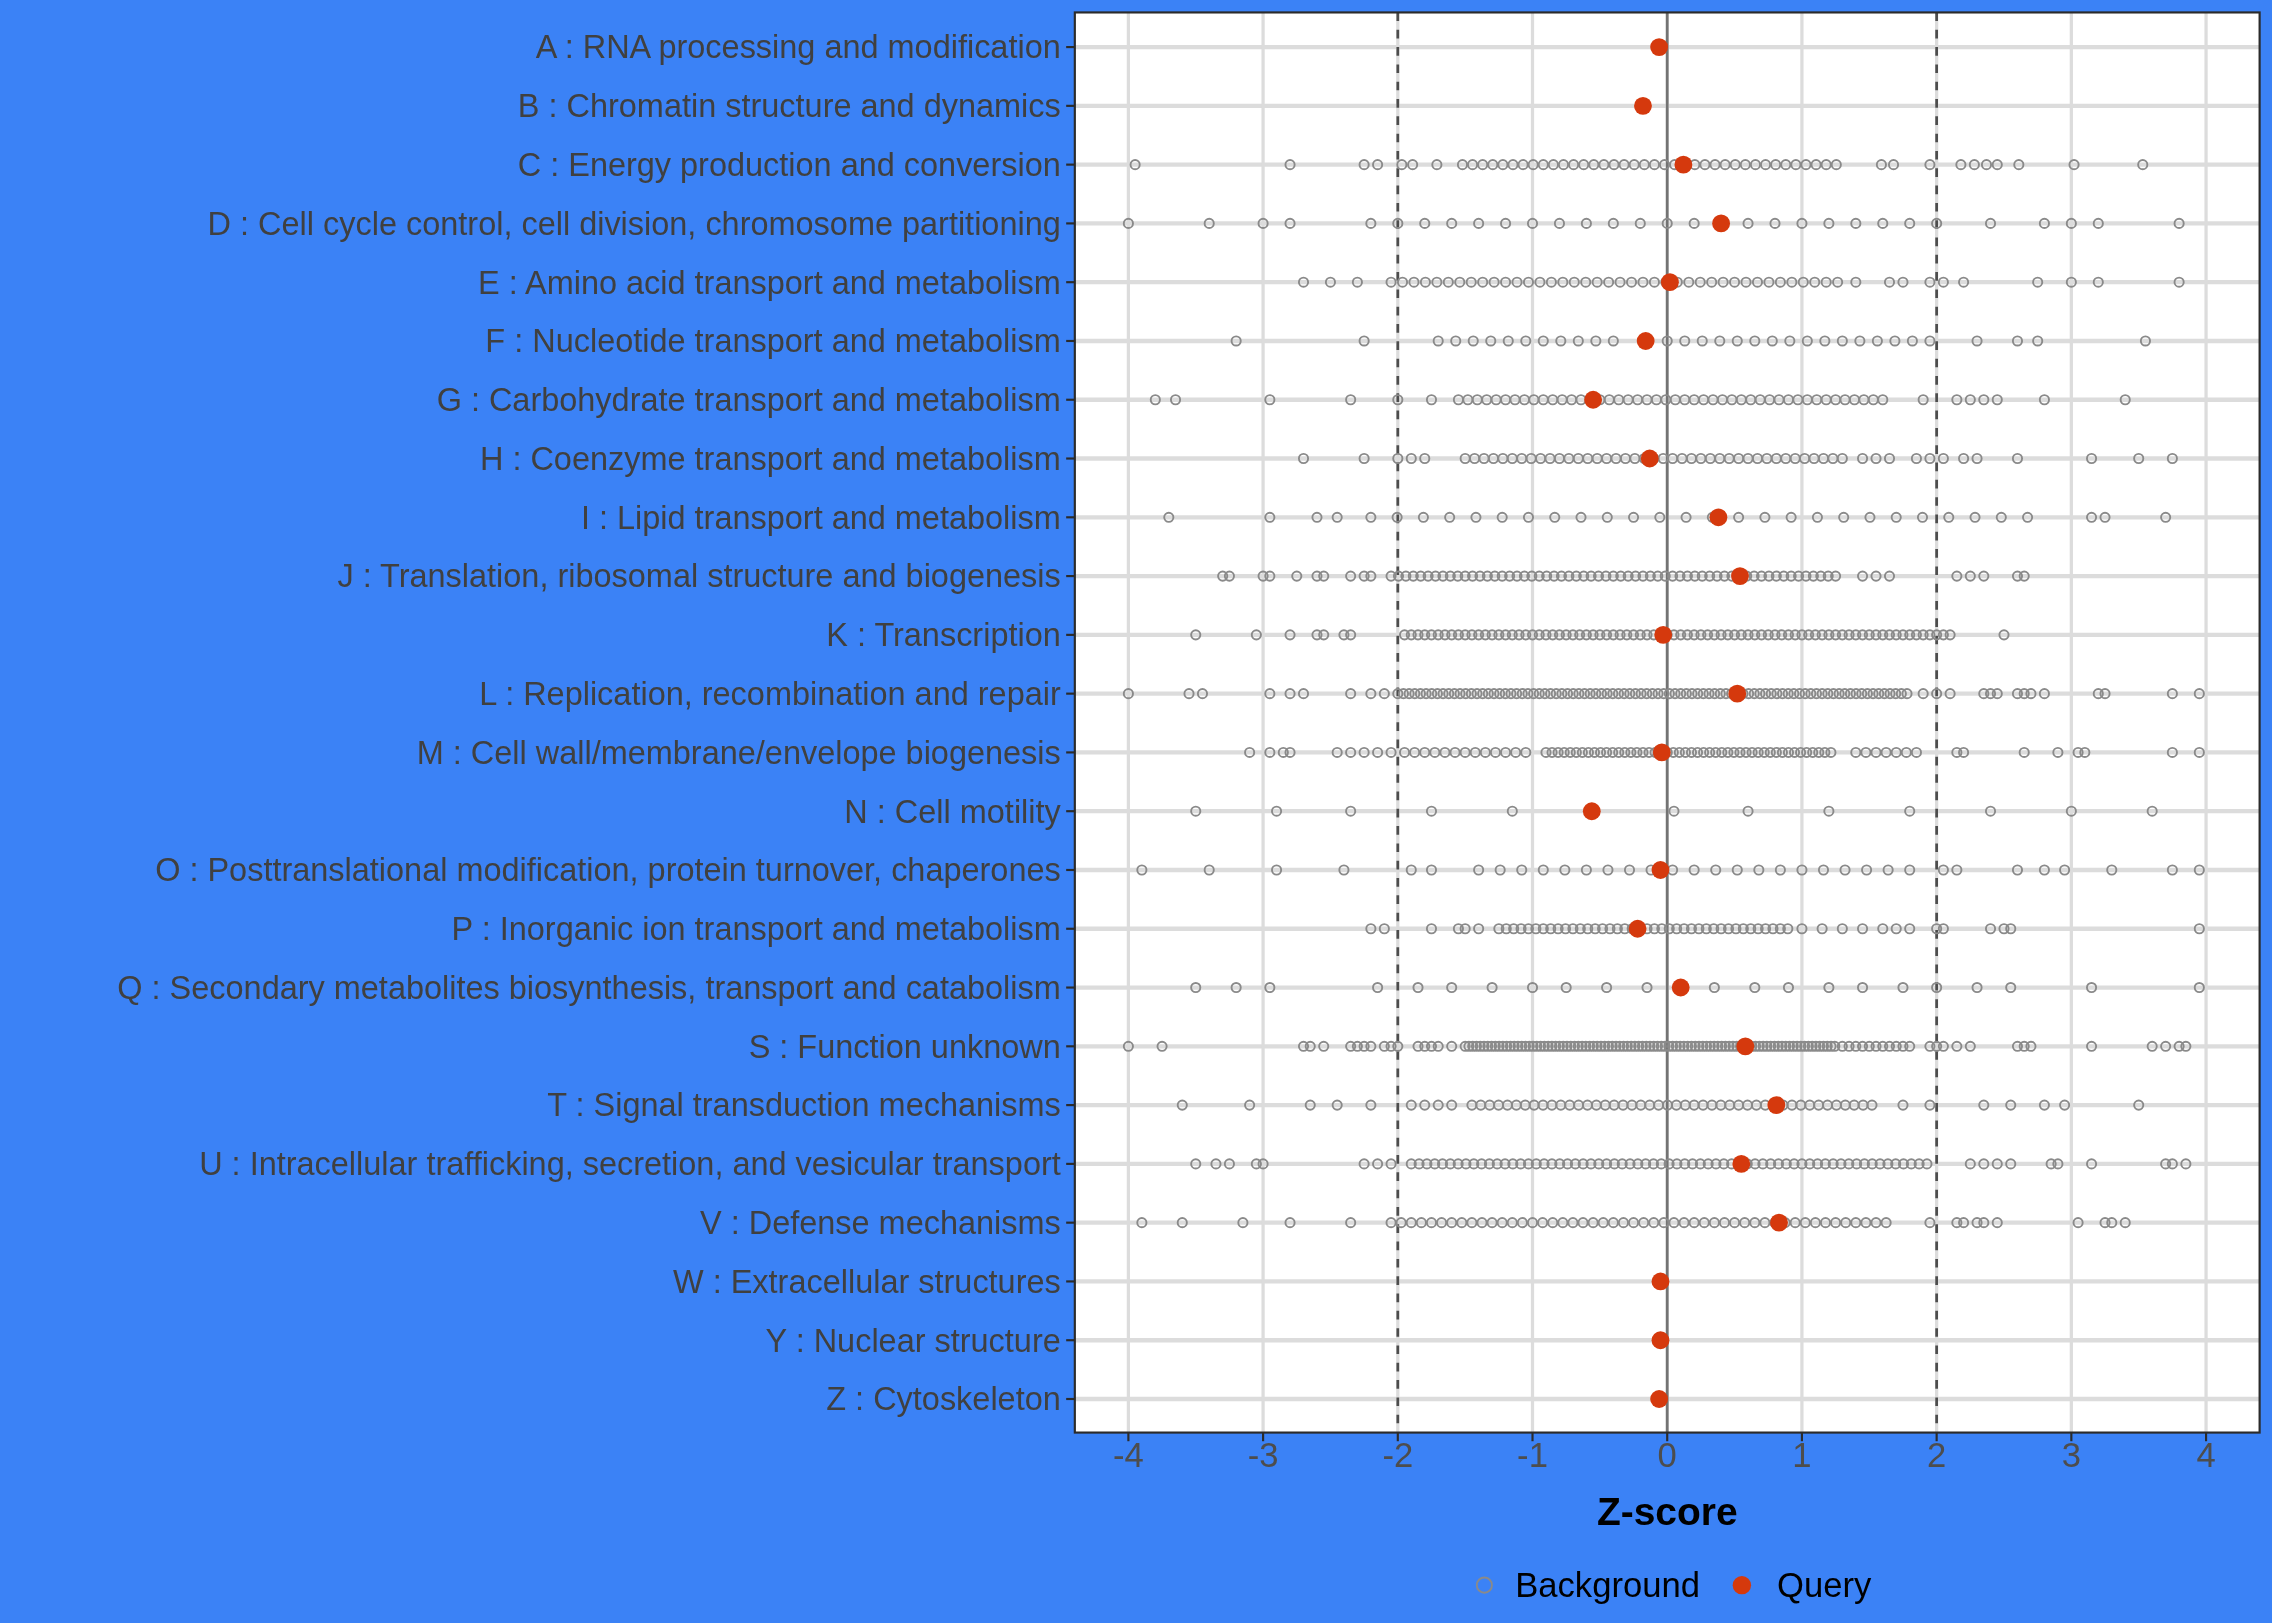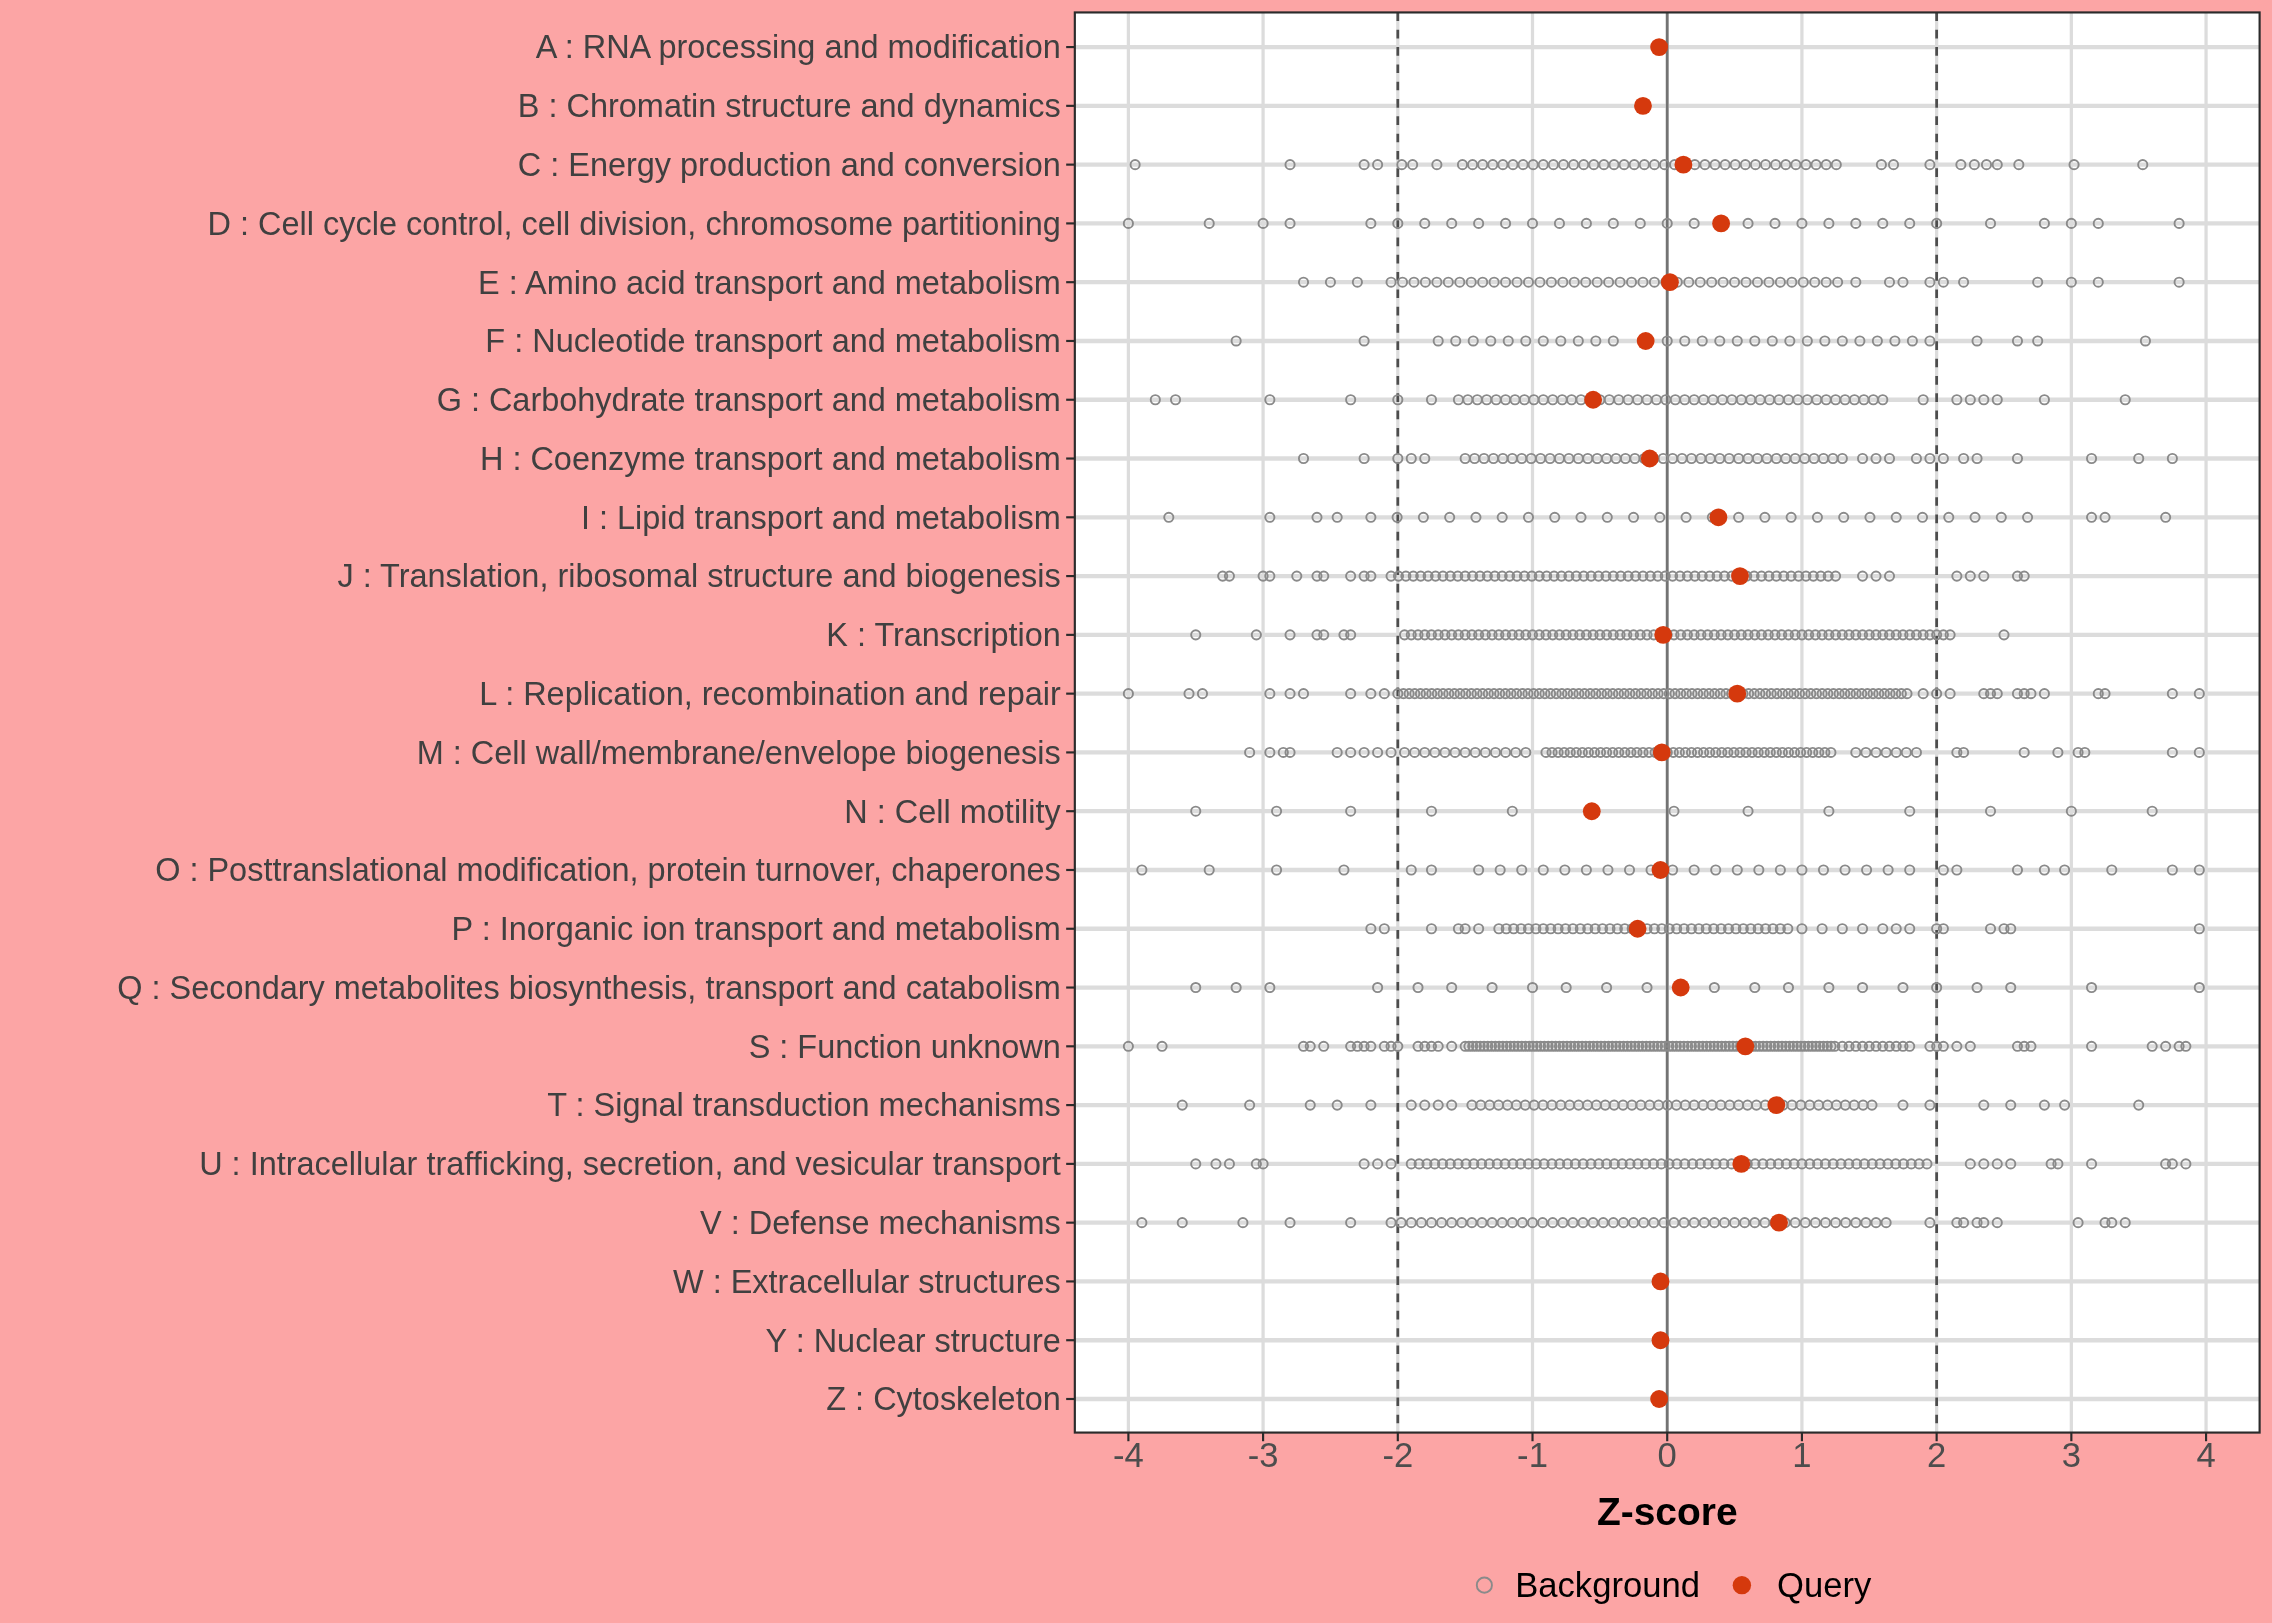--- a/index.html
+++ b/index.html
@@ -1,16 +1,16 @@
 <!DOCTYPE html>
 <html style="font-size:8.7px"><head>
 <meta charset="utf-8">
 <style>
   html,body{margin:0;padding:0;background:#ffffff;}
-  #figure-root{position:relative;width:2273px;height:1623px;background:#fca5a5;overflow:hidden;}
+  #figure-root{position:relative;width:2273px;height:1623px;background:#3b82f6;overflow:hidden;}
   svg text{font-family:"Liberation Sans","DejaVu Sans",sans-serif;}
   .cat-label{font-size:60px;fill:#404040;}
   .tick-label{font-size:64px;fill:#4d4d4d;}
   .x-title{font-size:72px;font-weight:bold;fill:#000000;}
   .legend-label{font-size:64px;fill:#000000;}
 </style>
 </head>
 <body>
 
 <div id="figure-root">

